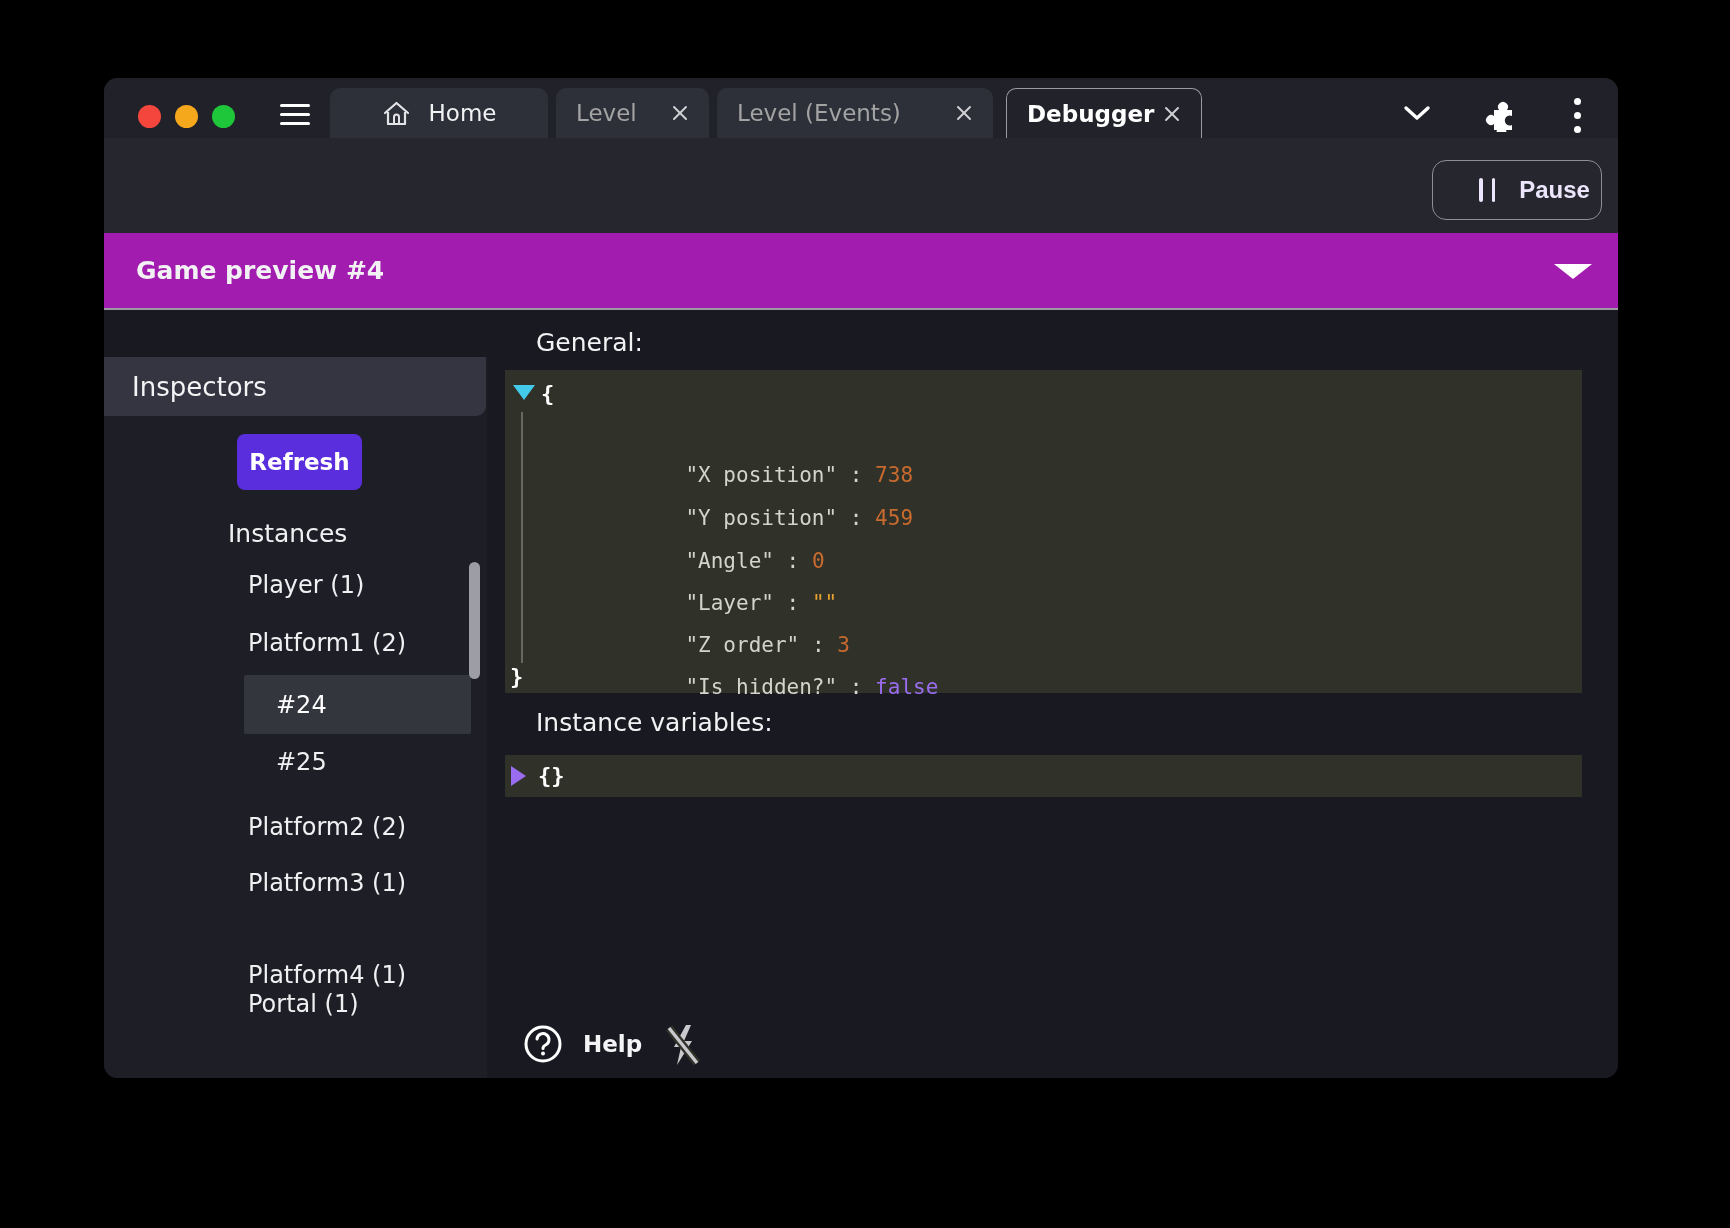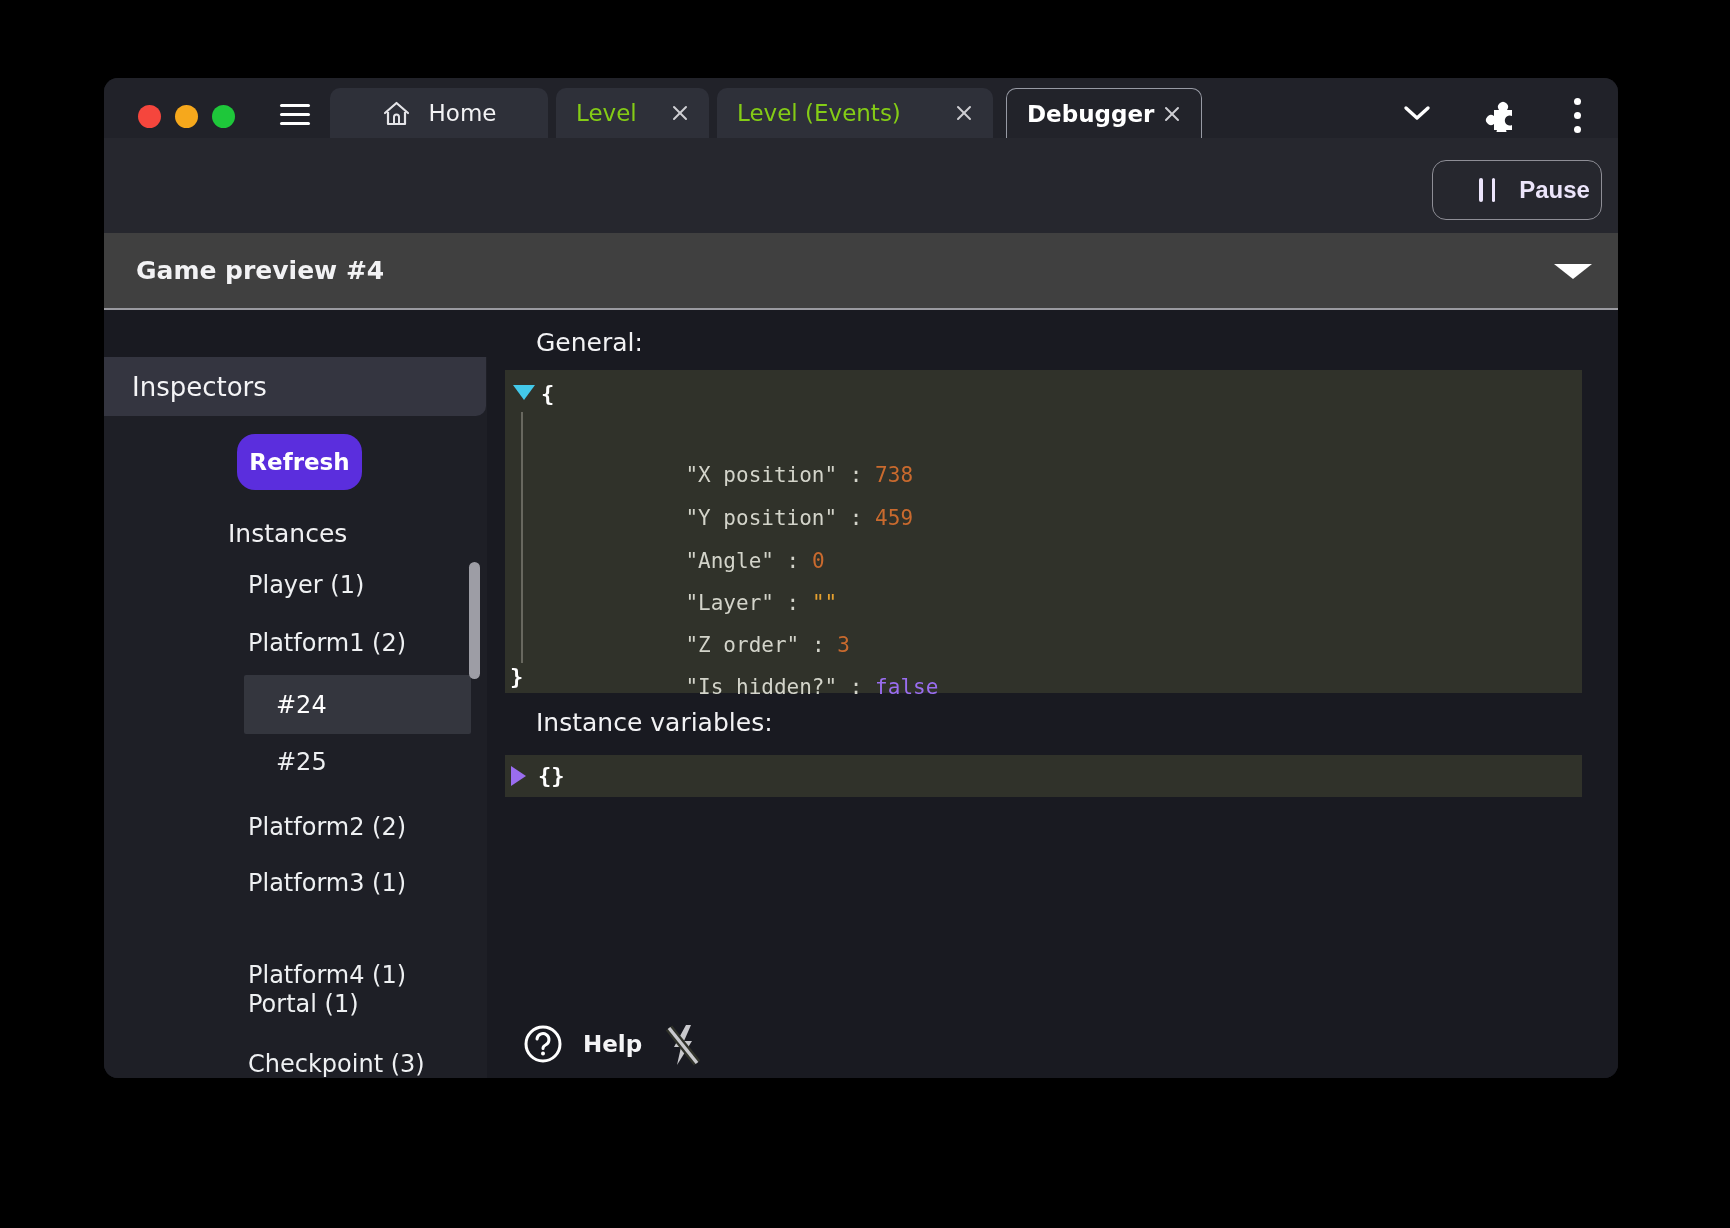--- a/index.html
+++ b/index.html
@@ -15,21 +15,21 @@
   .light.red { left:34px; background:#f5463d; }
   .light.yellow { left:71px; background:#f6a81c; }
   .light.green { left:108px; background:#1ec73a; }
   .hamburger { position:absolute; left:176px; top:26px; width:30px; height:24px; cursor:pointer; }
   .hamburger span { position:absolute; left:0; width:30px; height:3.2px; background:#fff; border-radius:2px; }
   .hamburger span:nth-child(1){ top:0; } .hamburger span:nth-child(2){ top:9px; } .hamburger span:nth-child(3){ top:18px; }
 
   .tabs { position:absolute; left:226px; bottom:0; height:50px; display:flex; }
   .tab { height:50px; display:flex; align-items:center; padding:0 20px;
          background:#2e3039; border-radius:10px 10px 0 0; margin-right:8px;
-         color:#84cc16; font-size:23px; cursor:pointer; }
+         color:#a3a3a3; font-size:23px; cursor:pointer; }
   .tab .tlabel { font-weight:500; }
   .tab.home { width:218px; justify-content:center; gap:18px; color:#f2f2f4; }
   .tab.w-level { width:153px; justify-content:space-between; }
   .tab.w-events { width:276px; justify-content:space-between; }
   .tab.active { width:196px; margin-left:5px; background:#22232a;
                 border:1.5px solid #979aa4; border-bottom:none; color:#fff;
                 justify-content:space-between; }
   .tab.active .tlabel { font-weight:600; }
   .closex { width:18px; height:18px; flex:0 0 auto; }
   .closex line { stroke:#cfcfd4; stroke-width:2; stroke-linecap:round; }
@@ -47,36 +47,36 @@
   .pause-btn { position:absolute; left:1328px; top:22px; width:170px; height:60px;
                border:1.5px solid #8e8e96; border-radius:14px; background:transparent;
                display:flex; align-items:center; justify-content:center; gap:24px;
                color:#ece5fb; cursor:pointer;padding-left:35px; }
   .pause-btn .bars { display:flex; gap:9px; }
   .pause-btn .bars i { width:3.5px; height:24px; background:#ece5fb; border-radius:2px; }
   .pause-btn .plabel { font-size:24px; font-weight:700; }
 
   
   .preview-header { position:absolute; left:0; top:155px; width:100%; height:77px;
-                    background:#404040; border-bottom:2px solid #9a9aa0; }
+                    background:#a21caf; border-bottom:2px solid #9a9aa0; }
   .preview-title { position:absolute; left:32px; top:0; height:75px; display:flex; align-items:center;
                    color:#f2f2f4; font-size:25px; font-weight:700; }
   .preview-caret { position:absolute; left:1450px; top:31px; width:0; height:0; cursor:pointer;
                    border-left:19px solid transparent; border-right:19px solid transparent;
                    border-top:15px solid #ffffff; }
 
   
   .content { position:absolute; left:0; top:232px; width:100%; bottom:0; background:#191a21; }
   .sidebar { position:absolute; left:0; top:0; width:383px; height:100%; background:#1e1f26;margin-top:47px; }
   .inspectors-header { position:absolute; left:0; top:0; width:382px; height:59px;
                        background:#343540; border-radius:0 0 10px 0;
                        display:flex; align-items:center; padding-left:28px;
                        color:#f4f4f6; font-size:26px; font-weight:500; }
   .refresh-btn { position:absolute; left:133px; top:77px; width:125px; height:56px;
-                 background:#5b2edd; border:none; border-radius:18px; cursor:pointer;
+                 background:#5b2edd; border:none; border-radius:8px; cursor:pointer;
                  color:#ffffff; font-size:23px; font-weight:700; font-family:"DejaVu Sans", sans-serif; }
   .instances-label { position:absolute; left:124px; top:151px; height:50px; display:flex; align-items:center;
                      color:#f0f0f2; font-size:25px; }
   .inst-row { position:absolute; left:140px; width:227px; height:59px; display:flex; align-items:center;
               color:#eef0f2; font-size:24px; cursor:pointer; border-radius:2px; }
   .inst-row.obj { padding-left:4px; }
   .inst-row.sub { padding-left:32px; }
   .inst-row.selected { background:#34363e; color:#fff; }
   .side-scrollbar { position:absolute; left:365px; top:205px; width:11px; height:117px;
                     background:#9d9da5; border-radius:6px; cursor:grab; }
@@ -205,21 +205,20 @@
       <div class="instances-label">Instances</div>
 
       <div class="inst-row obj" style="top:198px">Player (1)</div>
       <div class="inst-row obj" style="top:256px">Platform1 (2)</div>
       <div class="inst-row sub selected" style="top:318px">#24</div>
       <div class="inst-row sub" style="top:375px">#25</div>
       <div class="inst-row obj" style="top:440px">Platform2 (2)</div>
       <div class="inst-row obj" style="top:496px">Platform3 (1)</div>
       <div class="inst-row obj" style="top:588px">Platform4 (1)</div>
       <div class="inst-row obj" style="top:617px">Portal (1)</div>
-      <div class="inst-row obj" style="top:677px">Checkpoint (3)</div>
       <div class="inst-row obj" style="top:735px">Ladder (1)</div>
 
       <div class="side-scrollbar"></div>
     </aside>
 
     <main class="main">
       <div class="section-label general-label">General:</div>
 
       <div class="json-box json-general">
         <div class="tri-down"></div>

